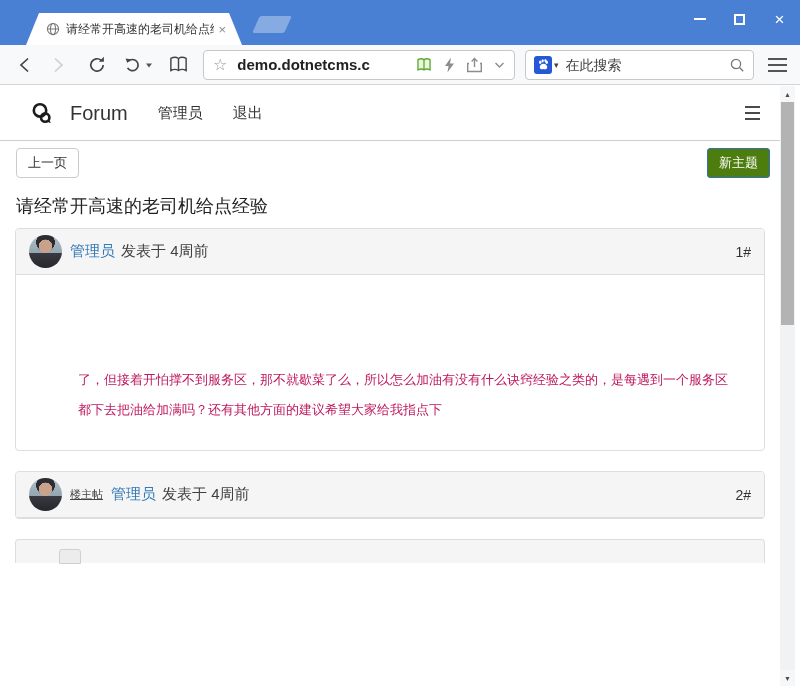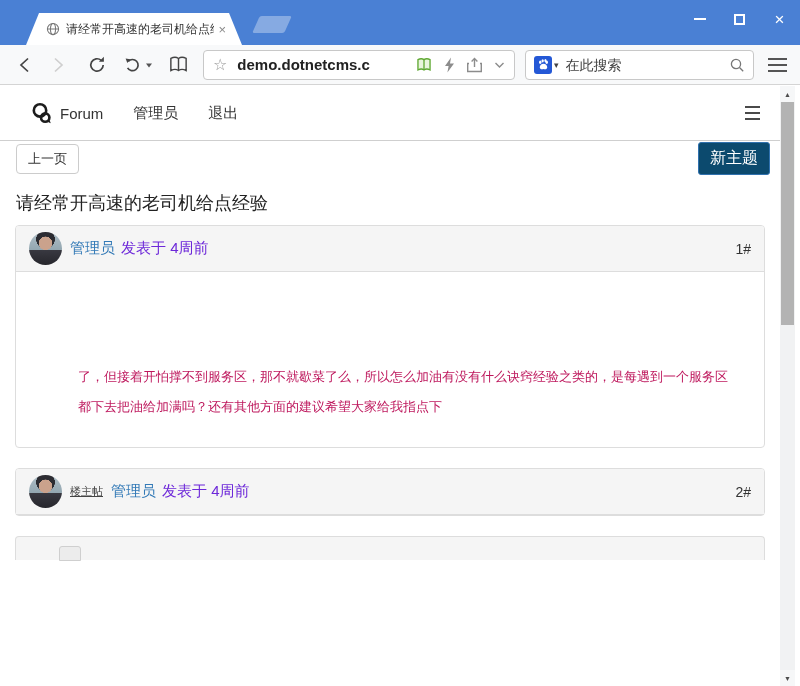--- a/index.html
+++ b/index.html
@@ -58,48 +58,48 @@
   .viewport { position:absolute; top:86px; left:0; width:780px; height:600px; background:#fff; overflow:hidden; }
   .scrollbar { position:absolute; top:86px; left:780px; width:15px; height:600px; background:#f1f2f3; }
   .sb-arrow { position:absolute; left:0; width:15px; height:16px; display:flex; align-items:center; justify-content:center;
               font-size:7px; color:#4d4d4d; background:#f6f7f8; }
   .sb-up { top:0; } .sb-down { bottom:0; }
   .sb-thumb { position:absolute; left:1px; top:16px; width:13px; height:223px; background:#b3b3b3; }
 
   
   .navbar { height:55px; background:#fff; border-bottom:1px solid #cfcfcf; display:flex; align-items:center; padding:0 20px 0 30px; }
   .brand { display:flex; align-items:center; }
-  .brand-label { font-size:15px; color:#333; margin-left:6px; }
+  .brand-label { font-size:20px; color:#333; margin-left:16px; }
   .nav-link { font-size:15px; color:#333; margin-left:30px; cursor:pointer; }
   .nav-toggle { margin-left:auto; display:flex; flex-direction:column; gap:4px; cursor:pointer; }
   .nav-toggle span { display:block; width:15px; height:2px; background:#4a4a4a; }
 
   
-  .crumb-row { display:flex; align-items:center; margin:1px 10px 0 16px;gap:48px; }
+  .crumb-row { display:flex; align-items:center; margin:7px 10px 0 16px;gap:48px; }
   .btn-back { background:#fff; border:1px solid #ccc; border-radius:4px; padding:5px 11px; font-size:13px; color:#333; cursor:pointer; }
   .crumb-topic { font-size:14px; color:#767676; margin-left:11px; white-space:nowrap; }
-  .btn-new-topic { margin-left:auto; background:#0c4a6e; border:1px solid #3071ae; border-radius:3px;
-                   padding:5px 11px; font-size:16px; color:#fff; cursor:pointer; }
+  .btn-new-topic { margin-left:auto; background:#4d7c0f; border:1px solid #3071ae; border-radius:3px;
+                   padding:5px 11px; font-size:13px; color:#fff; cursor:pointer; }
 
   
   .topic-title { font-size:18px; font-weight:400; color:#222; margin:16px 16px 10px 16px; }
 
   
   .panel { margin:0 15px 20px 15px; border:1px solid #ddd; border-radius:4px; background:#fff; }
   .panel-heading { background:#f5f5f5; border-bottom:1px solid #ddd; border-radius:3px 3px 0 0;
                    display:flex; align-items:center; padding:6px 13px; height:46px; }
   .avatar { width:33px; height:33px; border-radius:50%; flex:0 0 33px;
     background:
       radial-gradient(circle at 50% 34%, #caa28c 0 24%, rgba(0,0,0,0) 25%),
       radial-gradient(circle at 50% 22%, #2c2c32 0 30%, rgba(0,0,0,0) 31%),
       linear-gradient(180deg,#aebdc6 0%,#93a7b1 54%,#393941 54%,#26262c 100%);
   }
   .op-badge { font-size:11px; color:#444; margin-left:8px;text-decoration:underline; }
   .author-link { font-size:15px; color:#337ab7; margin-left:8px; cursor:pointer; }
-  .posted-meta { font-size:15px; color:#6d28d9; margin-left:6px; }
+  .posted-meta { font-size:15px; color:#404040; margin-left:6px; }
   .floor-no { margin-left:auto; font-size:14px; color:#333; }
   .panel-body { font-size:13px; color:#be185d; line-height:30px; }
   .body-1 { padding:90px 30px 25px 62px; }
   .body-2 { padding:38px 30px 33px 62px; }
 
   
   .panel-stub { margin:0 15px; border:1px solid #ddd; border-bottom:none; border-radius:4px 4px 0 0;
                 background:#f5f5f5; height:24px; }
   .stub-avatar { margin:9px 0 0 43px; width:22px; height:15px; background:#ececec;
                  border:1px solid #cfcfcf; border-radius:3px 3px 0 0; }

